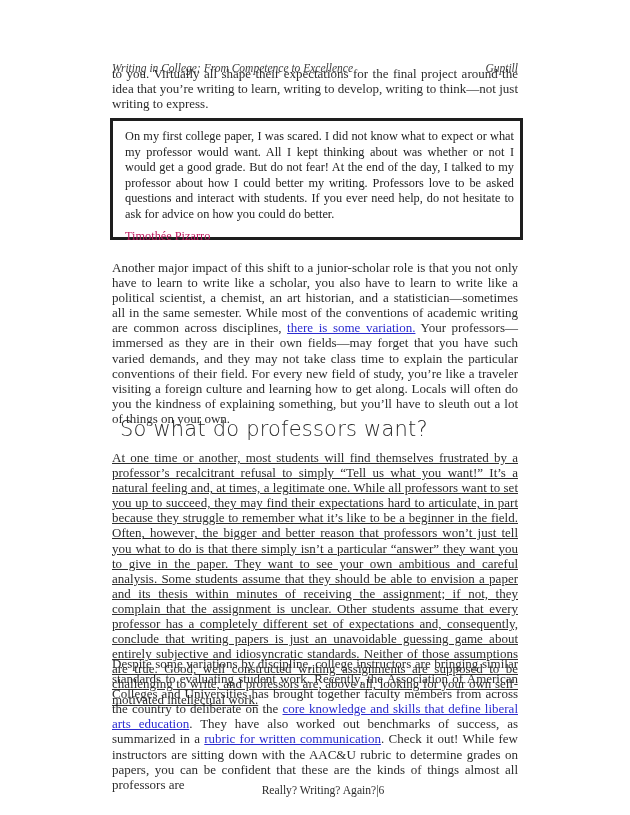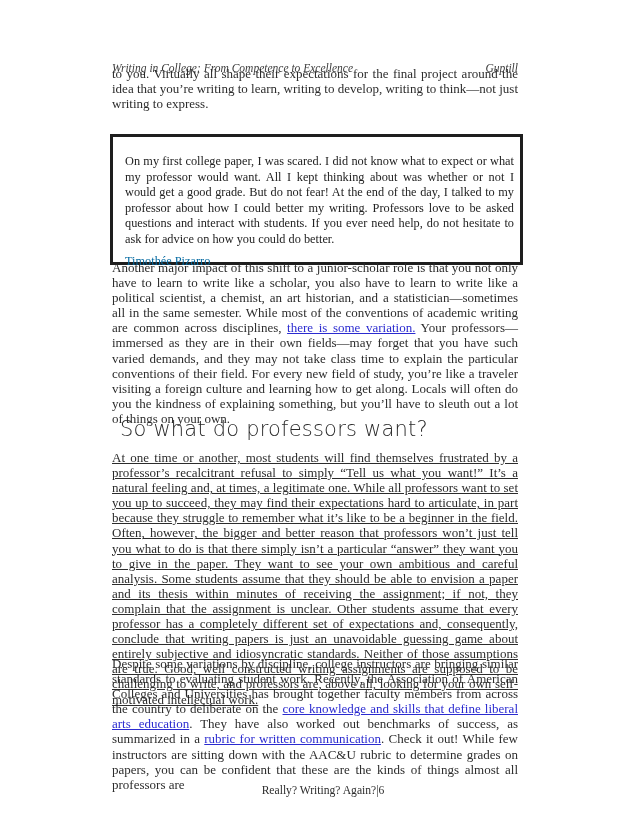--- a/index.html
+++ b/index.html
@@ -4,25 +4,25 @@
   <style>
     html, body { margin: 0; padding: 0; background: #ffffff; }
     body { width: 630px; height: 815px; position: relative; overflow: hidden;
       font-family: "Liberation Serif", "DejaVu Serif", serif; color: #2a2a2a; }
     .header { position: absolute; top: 31px; left: 112px; width: 406px;
       display: flex; justify-content: space-between; font-style: italic;
       font-size: 11.5px; color: #3a3a3a; margin-top: 31px; }
     .p { position: absolute; left: 112px; width: 406px; font-size: 13px;
       line-height: 15.1px; text-align: justify; color: #2c2c2c; margin: 0; }
     .p1 { top: 66px; }
-    .box { position: absolute; top: 134px; left: 110px; width: 389px; height: 108px;
-      border: 3px solid #1e1e1e; padding: 17px 6px 0 12px; }
+    .box { position: absolute; top: 118px; left: 110px; width: 389px; height: 108px;
+      border: 3px solid #1e1e1e; padding: 8px 6px 0 12px; }
     .box .quote { font-size: 12.3px; line-height: 15.6px; text-align: justify;
       margin: 0; color: #222; }
-    .box .author { font-size: 12.3px; margin-top: 6px; color: #0369a1; }
+    .box .author { font-size: 12.3px; margin-top: 6px; color: #be185d; }
     .p2 { top: 260px; }
     .heading { position: absolute; top: 409px; left: 112px;
       font-family: "DejaVu Sans", "Liberation Sans", sans-serif; font-weight: 300;
       font-size: 21px; color: #2a2a2a; letter-spacing: 0.2px; margin: 8px; }
     .p3 { top: 450px; text-decoration: underline; }
     .p4 { top: 656px; }
     a.link { color: #2b2bd0; text-decoration: underline; }
     .footer { position: absolute; top: 784px; left: 8px; width: 630px; text-align: center;
       font-size: 11.6px; color: #2c2c2c; }
   </style>

